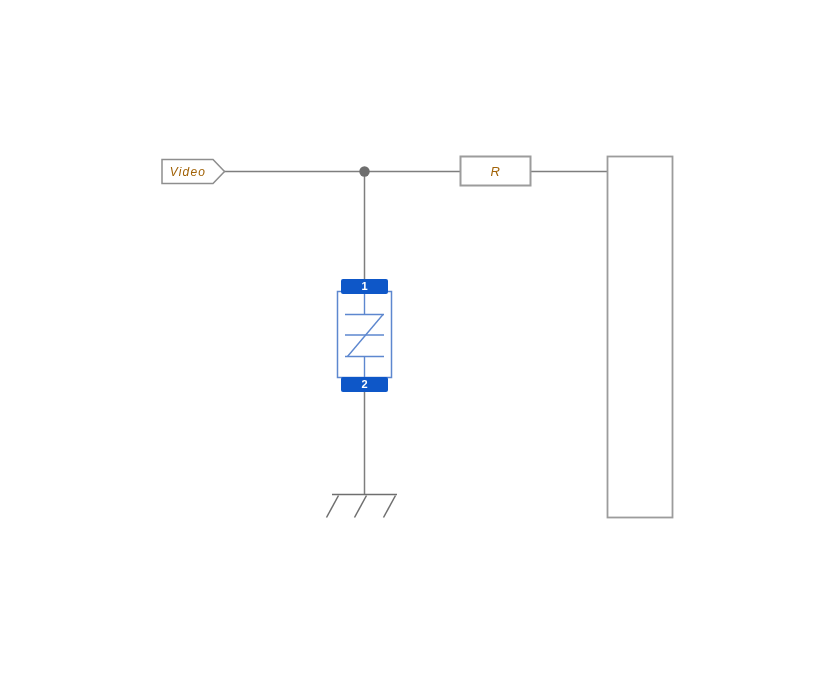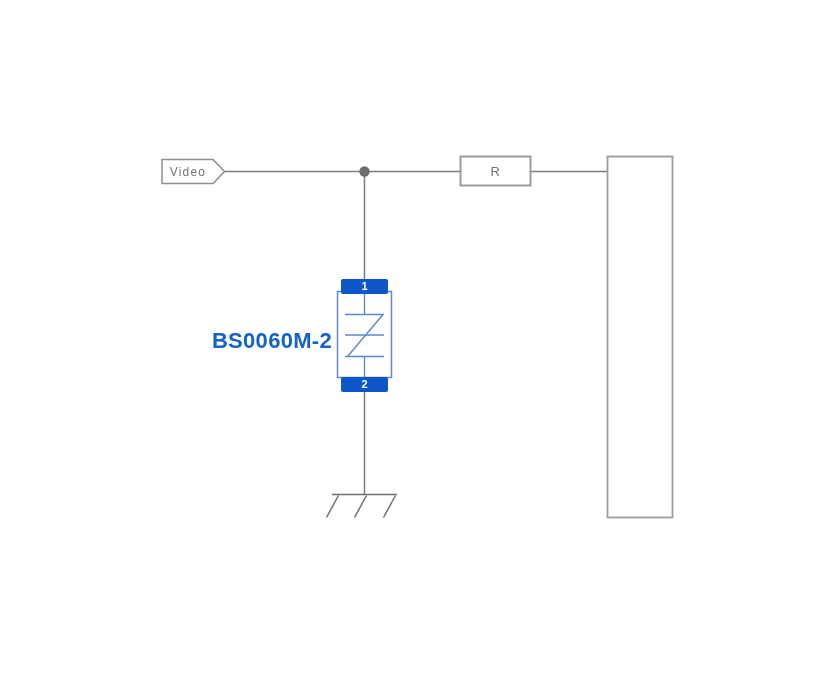--- a/index.html
+++ b/index.html
@@ -15,24 +15,25 @@
   }
 
   .wires-svg {
     position: absolute;
     left: 0; top: 0;
     width: 832px; height: 675px;
   }
 
   .label {
     position: absolute;
-    color: #737373;
+    color: #a16207;
     display: flex;
     align-items: center;
     justify-content: center;
+    font-style: italic;
   }
 
   .net-label-text {
     left: 162px; top: 160px;
     width: 52px; height: 23px;
     font-size: 12px;
     letter-spacing: 1.2px;
   }
 
   .resistor-label-text {
@@ -120,19 +121,18 @@
       <line x1="366.5" y1="495.5" x2="354.5" y2="517.5"></line>
       <line x1="395.5" y1="495.5" x2="383.5" y2="517.5"></line>
     </g>
   </svg>
 
   <span class="label net-label-text">Video</span>
 
   <span class="label resistor-label-text">R</span>
 
 
-  <span class="part-number">BS0060M-2</span>
 
   <div class="pad pad-top">1</div>
 
   <div class="pad pad-bottom">2</div>
 
 </div>
 
 </body></html>

